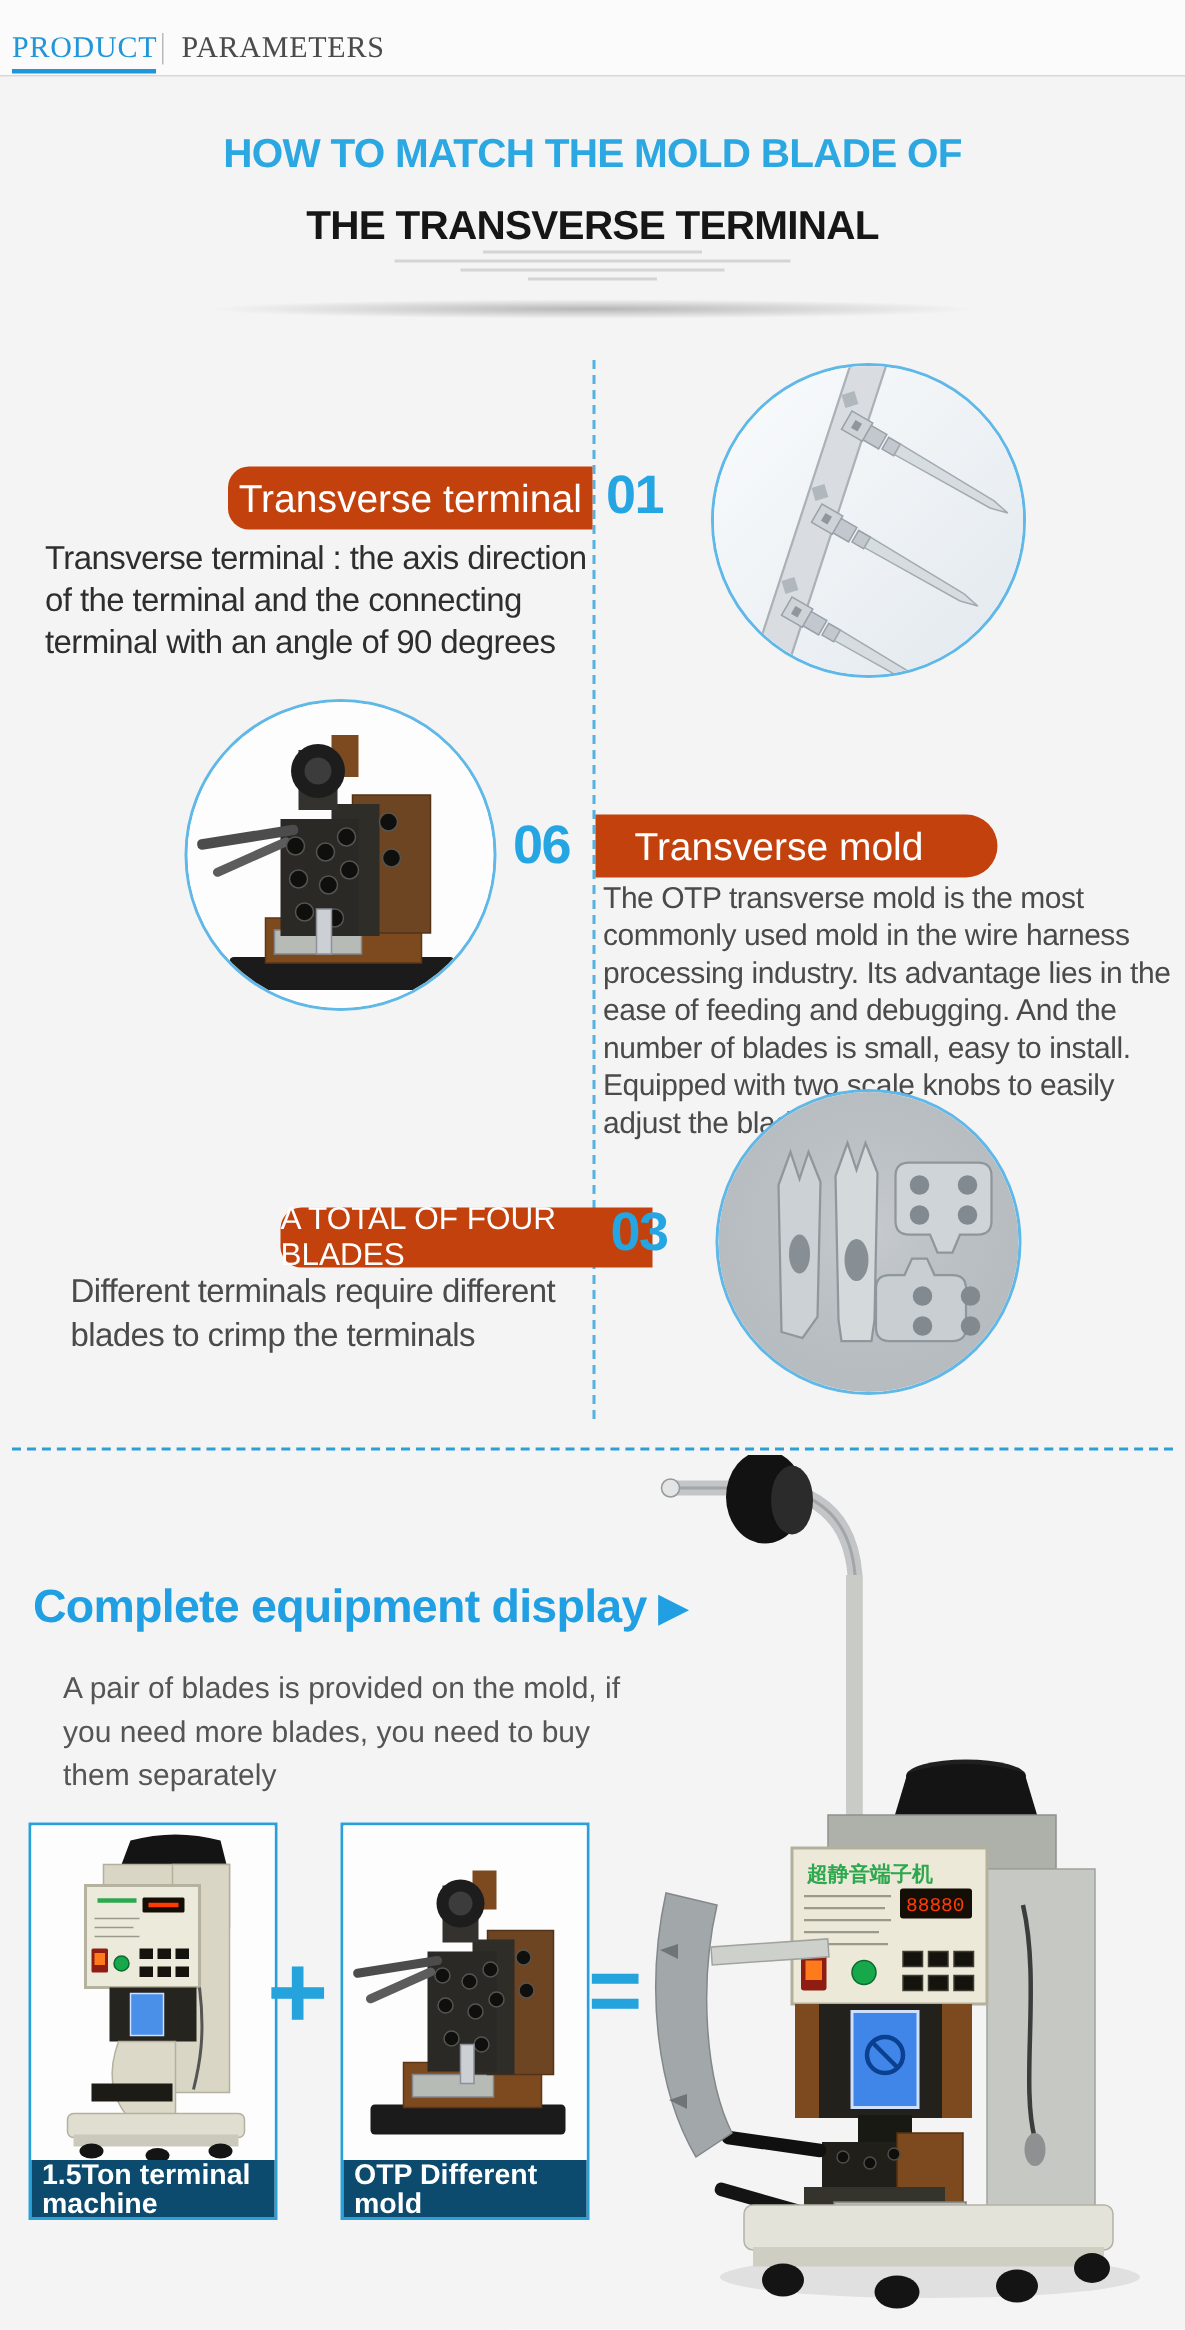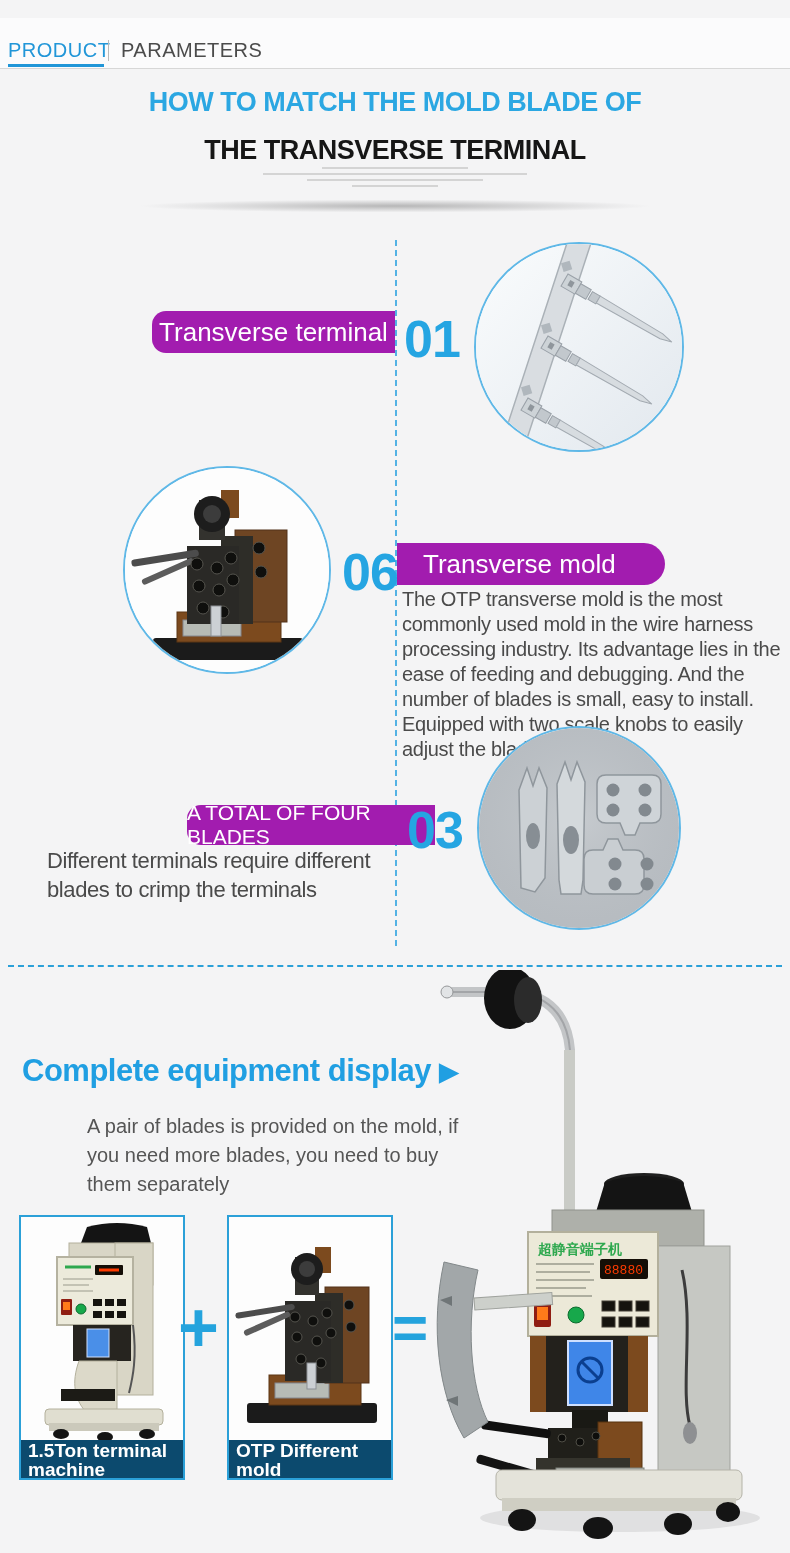--- a/index.html
+++ b/index.html
@@ -1,58 +1,58 @@
 <!DOCTYPE html>
 <html><head>
 <meta charset="utf-8">
 <style>
   html,body{margin:0;padding:0;}
   .page{position:relative;width:790px;height:1553px;background:#f4f4f5;
         font-family:"Liberation Sans",sans-serif;overflow:hidden;}
   .abs{position:absolute;}
 
   
-  .hdr{position:absolute;left:0;top:18px;width:790px;height:50px;background:#fbfbfc;border-bottom:1px solid #d7d7d7;}
+  .hdr{position:absolute;left:0;top:0;width:790px;height:50px;background:#fbfbfc;border-bottom:1px solid #d7d7d7;font-family:Liberation Serif, serif;}
   .tab{position:absolute;top:21px;font-size:20px;letter-spacing:.5px;}
   .tab-active{color:#2196d8;}
   .tab-idle{color:#4b4b4b;}
   .tab-underline{position:absolute;left:8px;top:46px;width:96px;height:3px;background:#2196d8;}
   .tab-divider{position:absolute;left:108px;top:22px;width:1px;height:21px;background:#b9b9b9;}
 
   
   .title1{position:absolute;left:0;top:87px;width:790px;text-align:center;font-size:27px;font-weight:bold;
           letter-spacing:-.5px;color:#2ba7e2;}
   .title2{position:absolute;left:0;top:135px;width:790px;text-align:center;font-size:27px;font-weight:bold;
           letter-spacing:-.5px;color:#161616;}
   .fineline{position:absolute;height:2px;background:#d4d4d4;}
   .title-shadow{position:absolute;left:40px;top:197px;width:710px;height:18px;
     background:radial-gradient(ellipse 50% 50% at 50% 50%,rgba(90,90,90,.4),rgba(90,90,90,0) 72%);}
 
   
   .vdash{position:absolute;left:395px;top:240px;height:706px;border-left:2px dashed #53b2e4;}
   .hdash{position:absolute;left:8px;top:965px;width:774px;border-top:2px dashed #2ba0d8;}
 
   
-  .pill{position:absolute;background:#a21caf;color:#fff;display:flex;align-items:center;justify-content:center;}
+  .pill{position:absolute;background:#c2410c;color:#fff;display:flex;align-items:center;justify-content:center;}
   .pill-left{border-radius:14px 0 0 14px;}
   .pill-right{border-radius:0 22px 22px 0;justify-content:flex-start;padding-left:26px;text-align:center;}
-  .num{position:absolute;color:#25a5e2;font-size:52px;font-weight:bold;letter-spacing:-1px;}
+  .num{position:absolute;color:#25a5e2;font-size:36px;font-weight:bold;letter-spacing:-1px;}
 
   .para{position:absolute;color:#333;}
   .p1{left:30px;top:358px;width:374px;font-size:22px;line-height:28px;letter-spacing:-.4px;color:#2e2e2e;}
   .p2{left:402px;top:587px;width:388px;font-size:20px;line-height:25px;letter-spacing:-.3px;color:#4a4a4a;}
   .p3{left:47px;top:846px;width:362px;font-size:22px;line-height:29px;letter-spacing:-.4px;color:#4a4a4a;}
 
   
   .circle{position:absolute;border-radius:50%;border:2px solid #5fb8e7;overflow:hidden;background:#fff;}
   .circle svg{display:block;}
 
   
   .equip-head{position:absolute;left:22px;top:1053px;font-size:31px;font-weight:bold;letter-spacing:-.5px;color:#209fe2;}
-  .equip-note{position:absolute;left:42px;top:1112px;width:378px;font-size:20px;line-height:29px;color:#555;margin-left:45px;}
+  .equip-note{position:absolute;left:42px;top:1112px;width:378px;font-size:20px;line-height:29px;color:#555;}
 
   .pbox{position:absolute;width:166px;height:265px;border:2px solid #2ba0d8;background:#fff;box-sizing:border-box;}
   .pbox-img{position:absolute;left:0;top:0;width:162px;height:223px;background:#fdfdfd;}
   .pbox-cap{position:absolute;left:0;bottom:0;width:162px;height:38px;background:#0c4a6e;color:#fff;
             font-size:19px;font-weight:bold;line-height:19px;padding:1px 0 0 7px;box-sizing:border-box;}
   .op{position:absolute;color:#24a3dd;font-weight:bold;}
 </style>
 </head>
 <body>
 
@@ -71,20 +71,21 @@
   <div class="fineline" style="left:263px;top:173px;width:264px;"></div>
   <div class="fineline" style="left:307px;top:179px;width:176px;"></div>
   <div class="fineline" style="left:352px;top:185px;width:86px;"></div>
   <div class="title-shadow"></div>
 
   <div class="vdash"></div>
   <div class="hdash"></div>
 
   <div class="pill pill-left" style="left:152px;top:311px;width:243px;height:42px;font-size:26px;">Transverse terminal</div>
   <div class="num" style="left:404px;top:309px;">01</div>
+  <div class="para p1">Transverse terminal : the axis direction of the terminal and the connecting terminal with an angle of 90 degrees</div>
 
   <div class="circle" style="left:474px;top:242px;width:206px;height:206px;">
     <svg width="206" height="206" viewBox="0 0 206 206">
       <defs>
         <linearGradient id="cbg1" x1="0" y1="0" x2="1" y2="1">
           <stop offset="0" stop-color="#fafcfd"></stop>
             <stop offset="1" stop-color="#e2e8ee"></stop>
         </linearGradient>
       </defs>
       <rect width="206" height="206" fill="url(#cbg1)"></rect>

